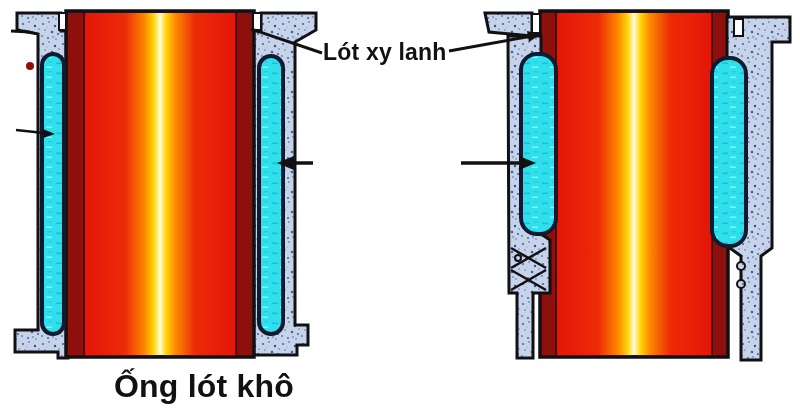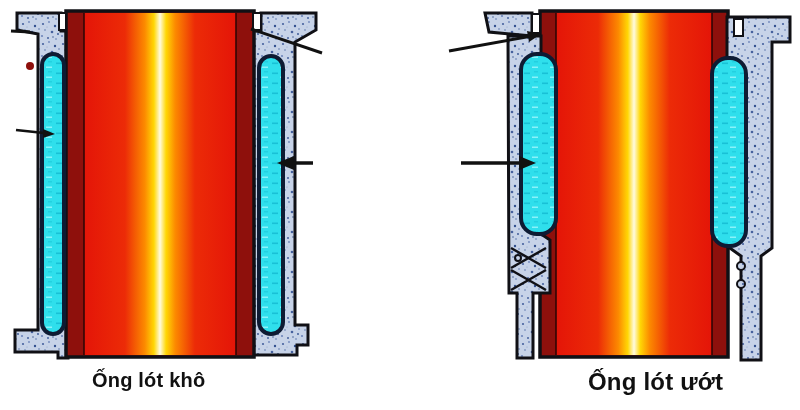--- a/index.html
+++ b/index.html
@@ -14,21 +14,21 @@
   .lbl{
     position:absolute;
     font-weight:bold;
     color:#111111;
     white-space:nowrap;
     letter-spacing:0.2px;
     line-height:1;
   }
   .lbl-liner{left:323px;top:41px;font-size:23px;}
   .lbl-coolant{left:308px;top:151px;font-size:23px;}
-  .lbl-caption-dry{left:92px;top:370px;font-size:20px;}
+  .lbl-caption-dry{left:114px;top:370px;font-size:32px;}
   .lbl-caption-wet{left:588px;top:370px;font-size:24px;}
 </style>
 </head>
 <body>
 
 <div class="stage">
 
   <svg width="800" height="410" viewBox="0 0 800 410">
     <defs>
       <pattern id="stipple" width="20" height="20" patternUnits="userSpaceOnUse">
@@ -124,16 +124,16 @@
       <polygon points="277,163 294,156 294,170" fill="#111111"></polygon>
       <line x1="461" y1="163" x2="519" y2="163" stroke="#111111" stroke-width="3.5"></line>
       <polygon points="536,163 519,156 519,170" fill="#111111"></polygon>
 
       <line x1="11" y1="31" x2="30" y2="32" stroke="#111111" stroke-width="3"></line>
       <line x1="16" y1="130" x2="44" y2="133" stroke="#111111" stroke-width="2.5"></line>
       <polygon points="55,134 43,129 43,138" fill="#111111"></polygon>
     </g>
   </svg>
 
+  <div class="lbl lbl-liner">Lót xy lanh</div>
   <div class="lbl lbl-caption-dry">Ống lót khô</div>
-  <div class="lbl lbl-caption-wet">Ống lót ướt</div>
 
 </div>
 
 </body></html>

